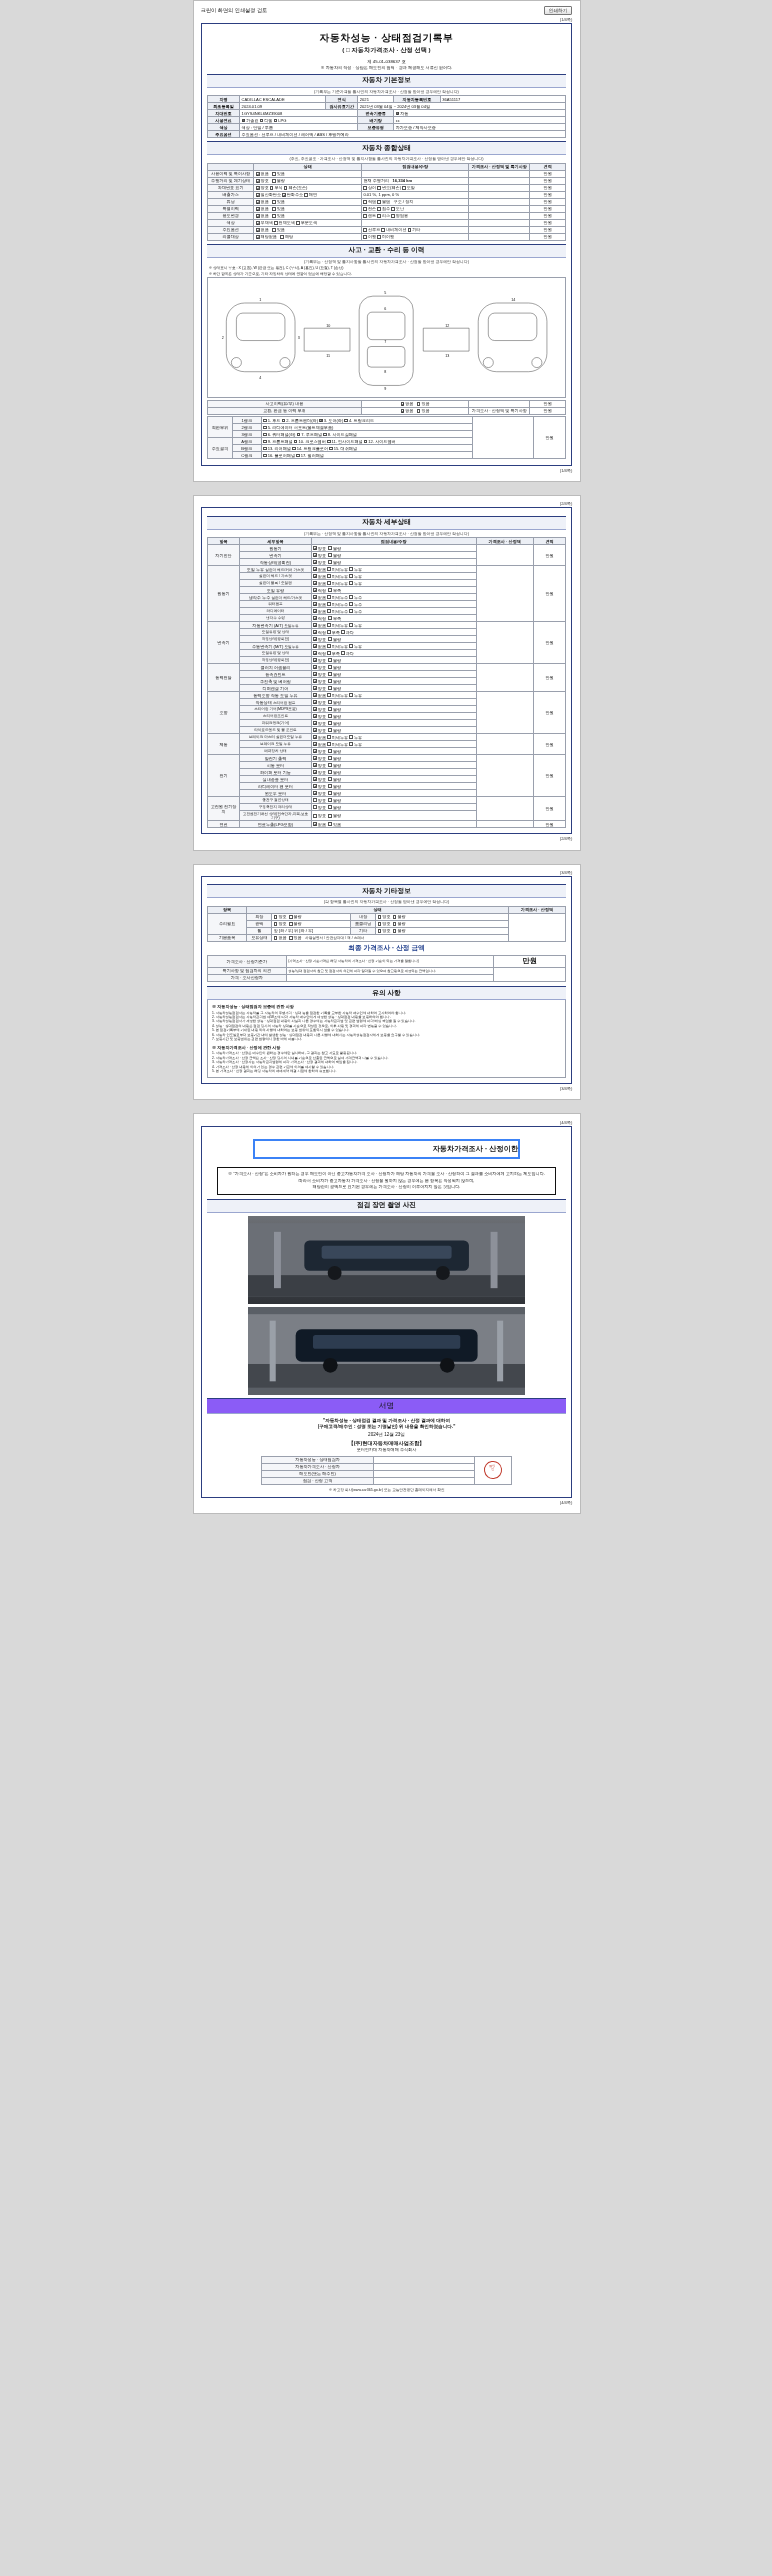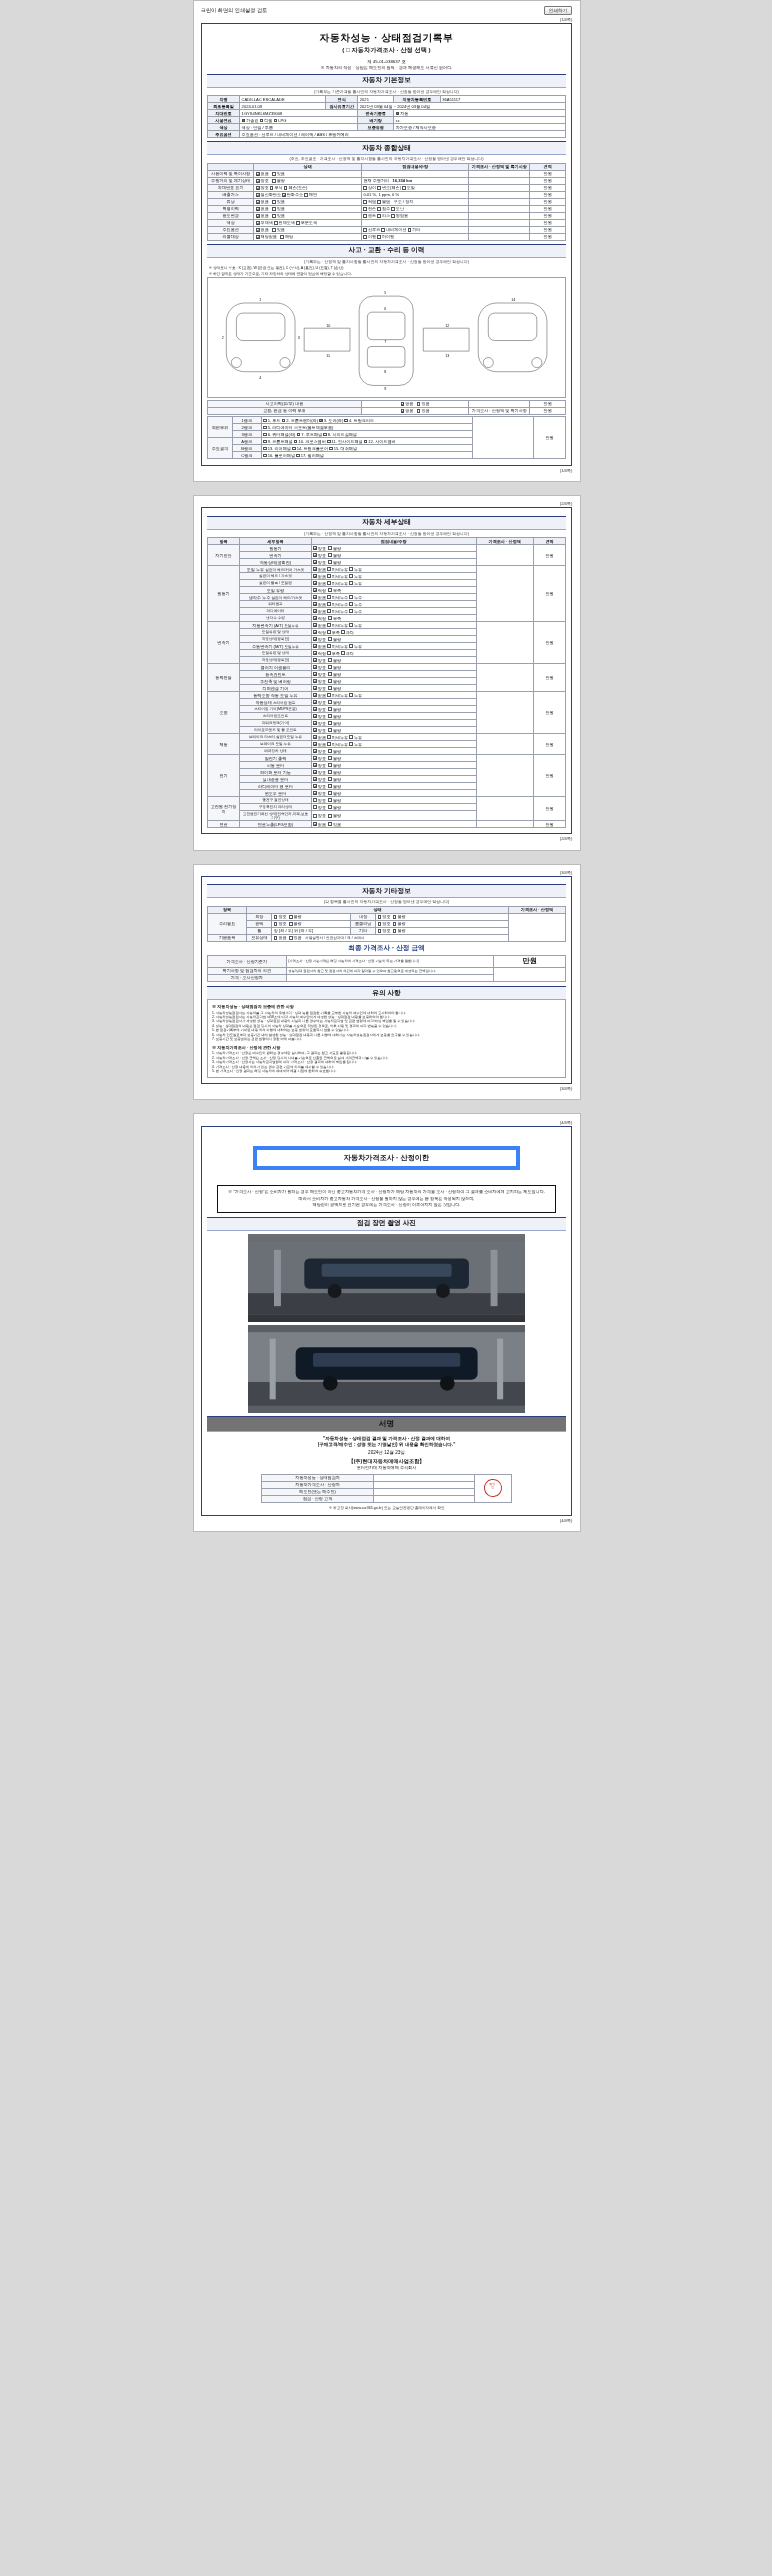--- a/index.html
+++ b/index.html
@@ -49,21 +49,21 @@
   .chk .box { display:inline-block; width:3.6px; height:3.6px; border:0.5px solid #555; margin-right:1px; vertical-align:-0.5px; background:#fff;}
   .chk .box.on { background:#fff; position:relative; }
   .chk .box.on::after {
     content:"✔"; position:absolute; left:-0.5px; top:-1.5px; font-size:4.1px; color:#111;
   }
   .small { font-size:3.6px; }
   .tiny { font-size:3.3px; line-height:1.35; }
   .diagram { border:0.5px solid #9aa0ad; height:121px; position:relative; background:#fff; }
   .note-line { font-size:3.6px; padding:1px 1.5px; }
   .photo { width:100%; background:#5a5f66; display:block; }
-  .sign-title { text-align:center; font-size:7.7px; font-weight:bold; background:#737373; border-top:0.5px solid #2c3e80; border-bottom:0.5px solid #9aa6cf; padding:2.1px 0; }
+  .sign-title { text-align:center; font-size:7.7px; font-weight:normal; background:#8b5cf6; border-top:0.5px solid #2c3e80; border-bottom:0.5px solid #9aa6cf; padding:2.1px 0; }
   .price-title { text-align:center; font-size:6.7px; font-weight:bold; color:#1b3a8a; padding:2.6px 0 1.5px 0;}
   .warn-box { border:1px solid #111; padding:3.1px 5.2px; margin:4.1px 10.3px; font-size:4.1px; text-align:center; line-height:1.6;}
   .stamp {
     display:inline-block; width:17.5px; height:17.5px; border:1px solid #c0392b; border-radius:50%;
     color:#c0392b; font-size:3.1px; text-align:center; line-height:1.1; padding-top:3.1px; transform:rotate(-8deg);
   }
   .footer-note { text-align:center; font-size:3.6px; color:#222; margin-top:3.1px; }
 </style>
 </head>
 <body>
@@ -642,21 +642,21 @@
       <div class="tiny">4. 가격조사 · 산정 내용에 이의가 있는 경우 관련 기관에 이의를 제기할 수 있습니다.</div>
       <div class="tiny">5. 본 가격조사 · 산정 결과는 해당 자동차의 매매계약 체결 시점에 한하여 유효합니다.</div>
     </div>
   </div>
   <div class="pageno">(3/4쪽)</div>
 </div>
 
 <div class="page">
   <div class="pageno-top">(4/4쪽)</div>
   <div class="mainbox">
-    <div style="border:4px solid #3b82f6; text-align:center; font-size:7.2px; font-weight:bold; padding:3.1px 0; margin:15px 46px;">자동차가격조사 · 산정이한</div>
+    <div style="border:2px solid #3b82f6; text-align:right; font-size:7.2px; font-weight:bold; padding:3.1px 0; margin:8px 46px;">자동차가격조사 · 산정이한</div>
     <div class="warn-box">
       <div>※ "가격조사 · 산정"은 소비자가 원하는 경우 매도인이 아닌 중고자동차가격 조사 · 산정자가 해당 자동차의 가격을 조사 · 산정하여 그 결과를 소비자에게 고지하는 제도입니다.</div>
       <div>따라서 소비자가 중고자동차 가격조사 · 산정을 원하지 않는 경우에는 본 항목은 작성되지 않으며,</div>
       <div>해당란이 공백으로 표기된 경우에는 가격조사 · 산정이 이루어지지 않은 것입니다.</div>
     </div>
 
     <div class="sect-title">점검 장면 촬영 사진</div>
     <div style="padding:3.1px 41px;">
       <div class="photo" style="height:88px; background:linear-gradient(180deg,#6d7075 0%,#4a4e55 55%,#2f3237 100%); position:relative; margin-bottom:3.1px;">
         <svg width="100%" height="88" viewBox="0 0 640 170">

